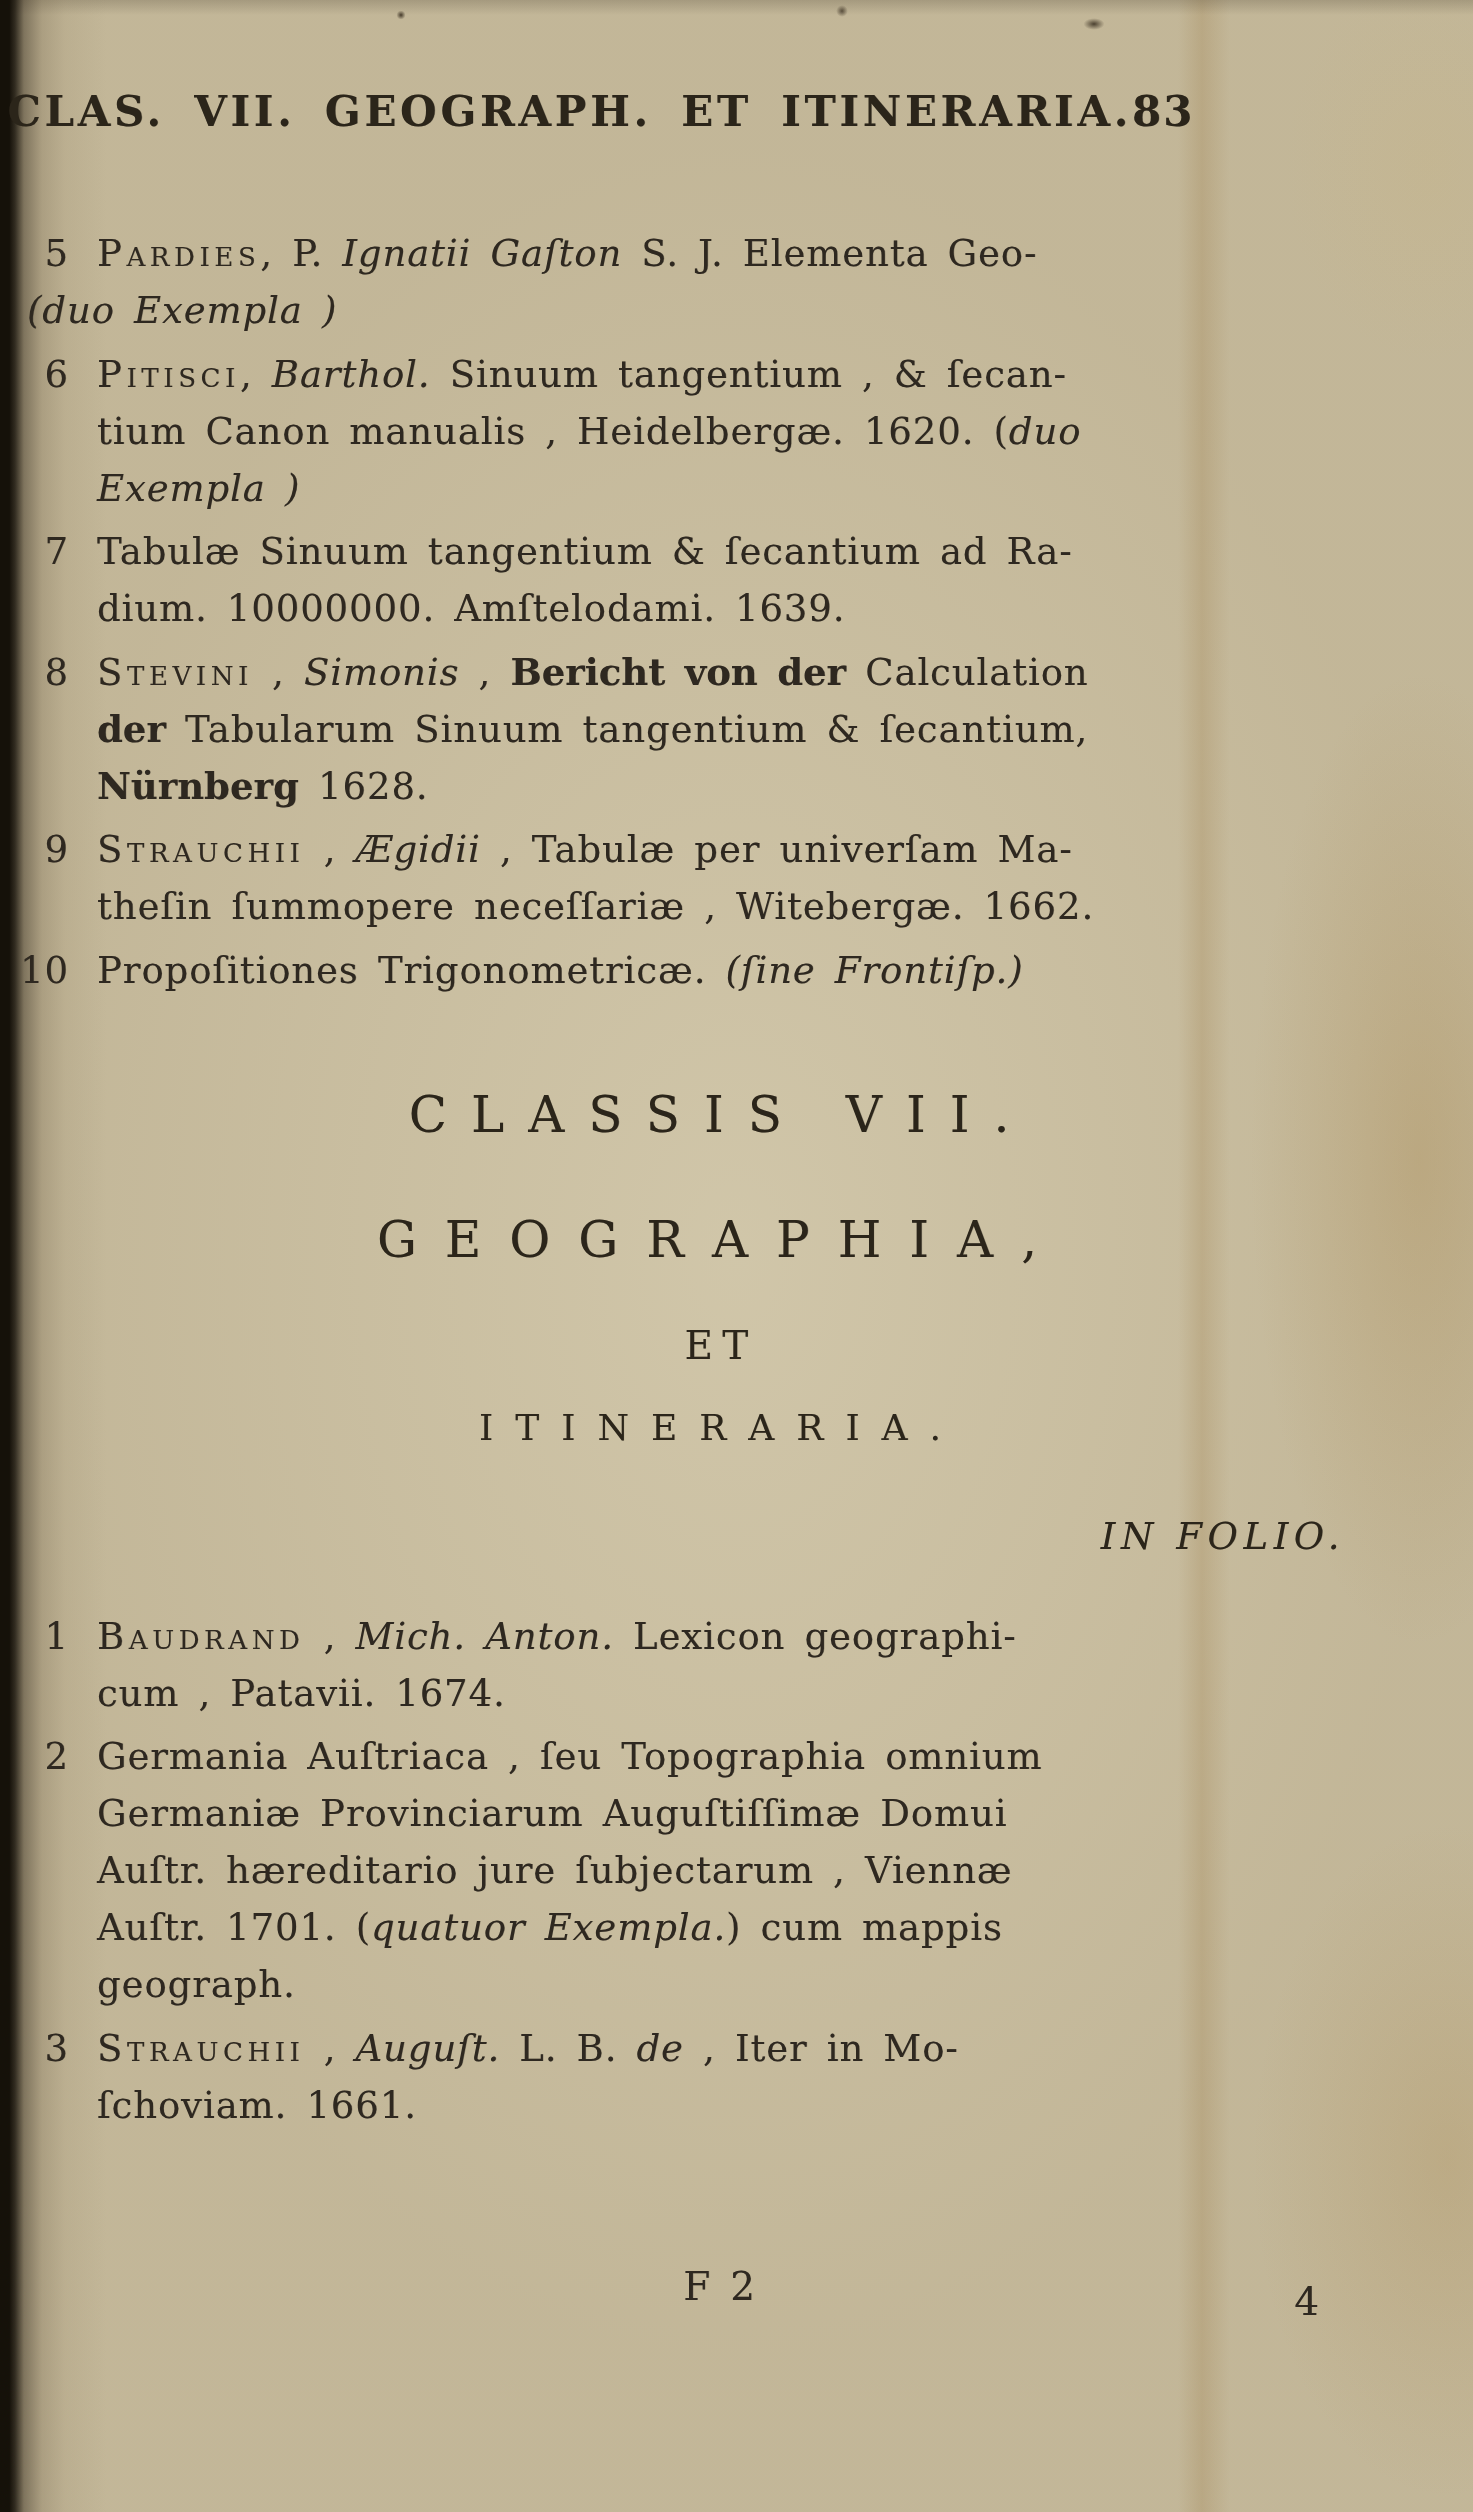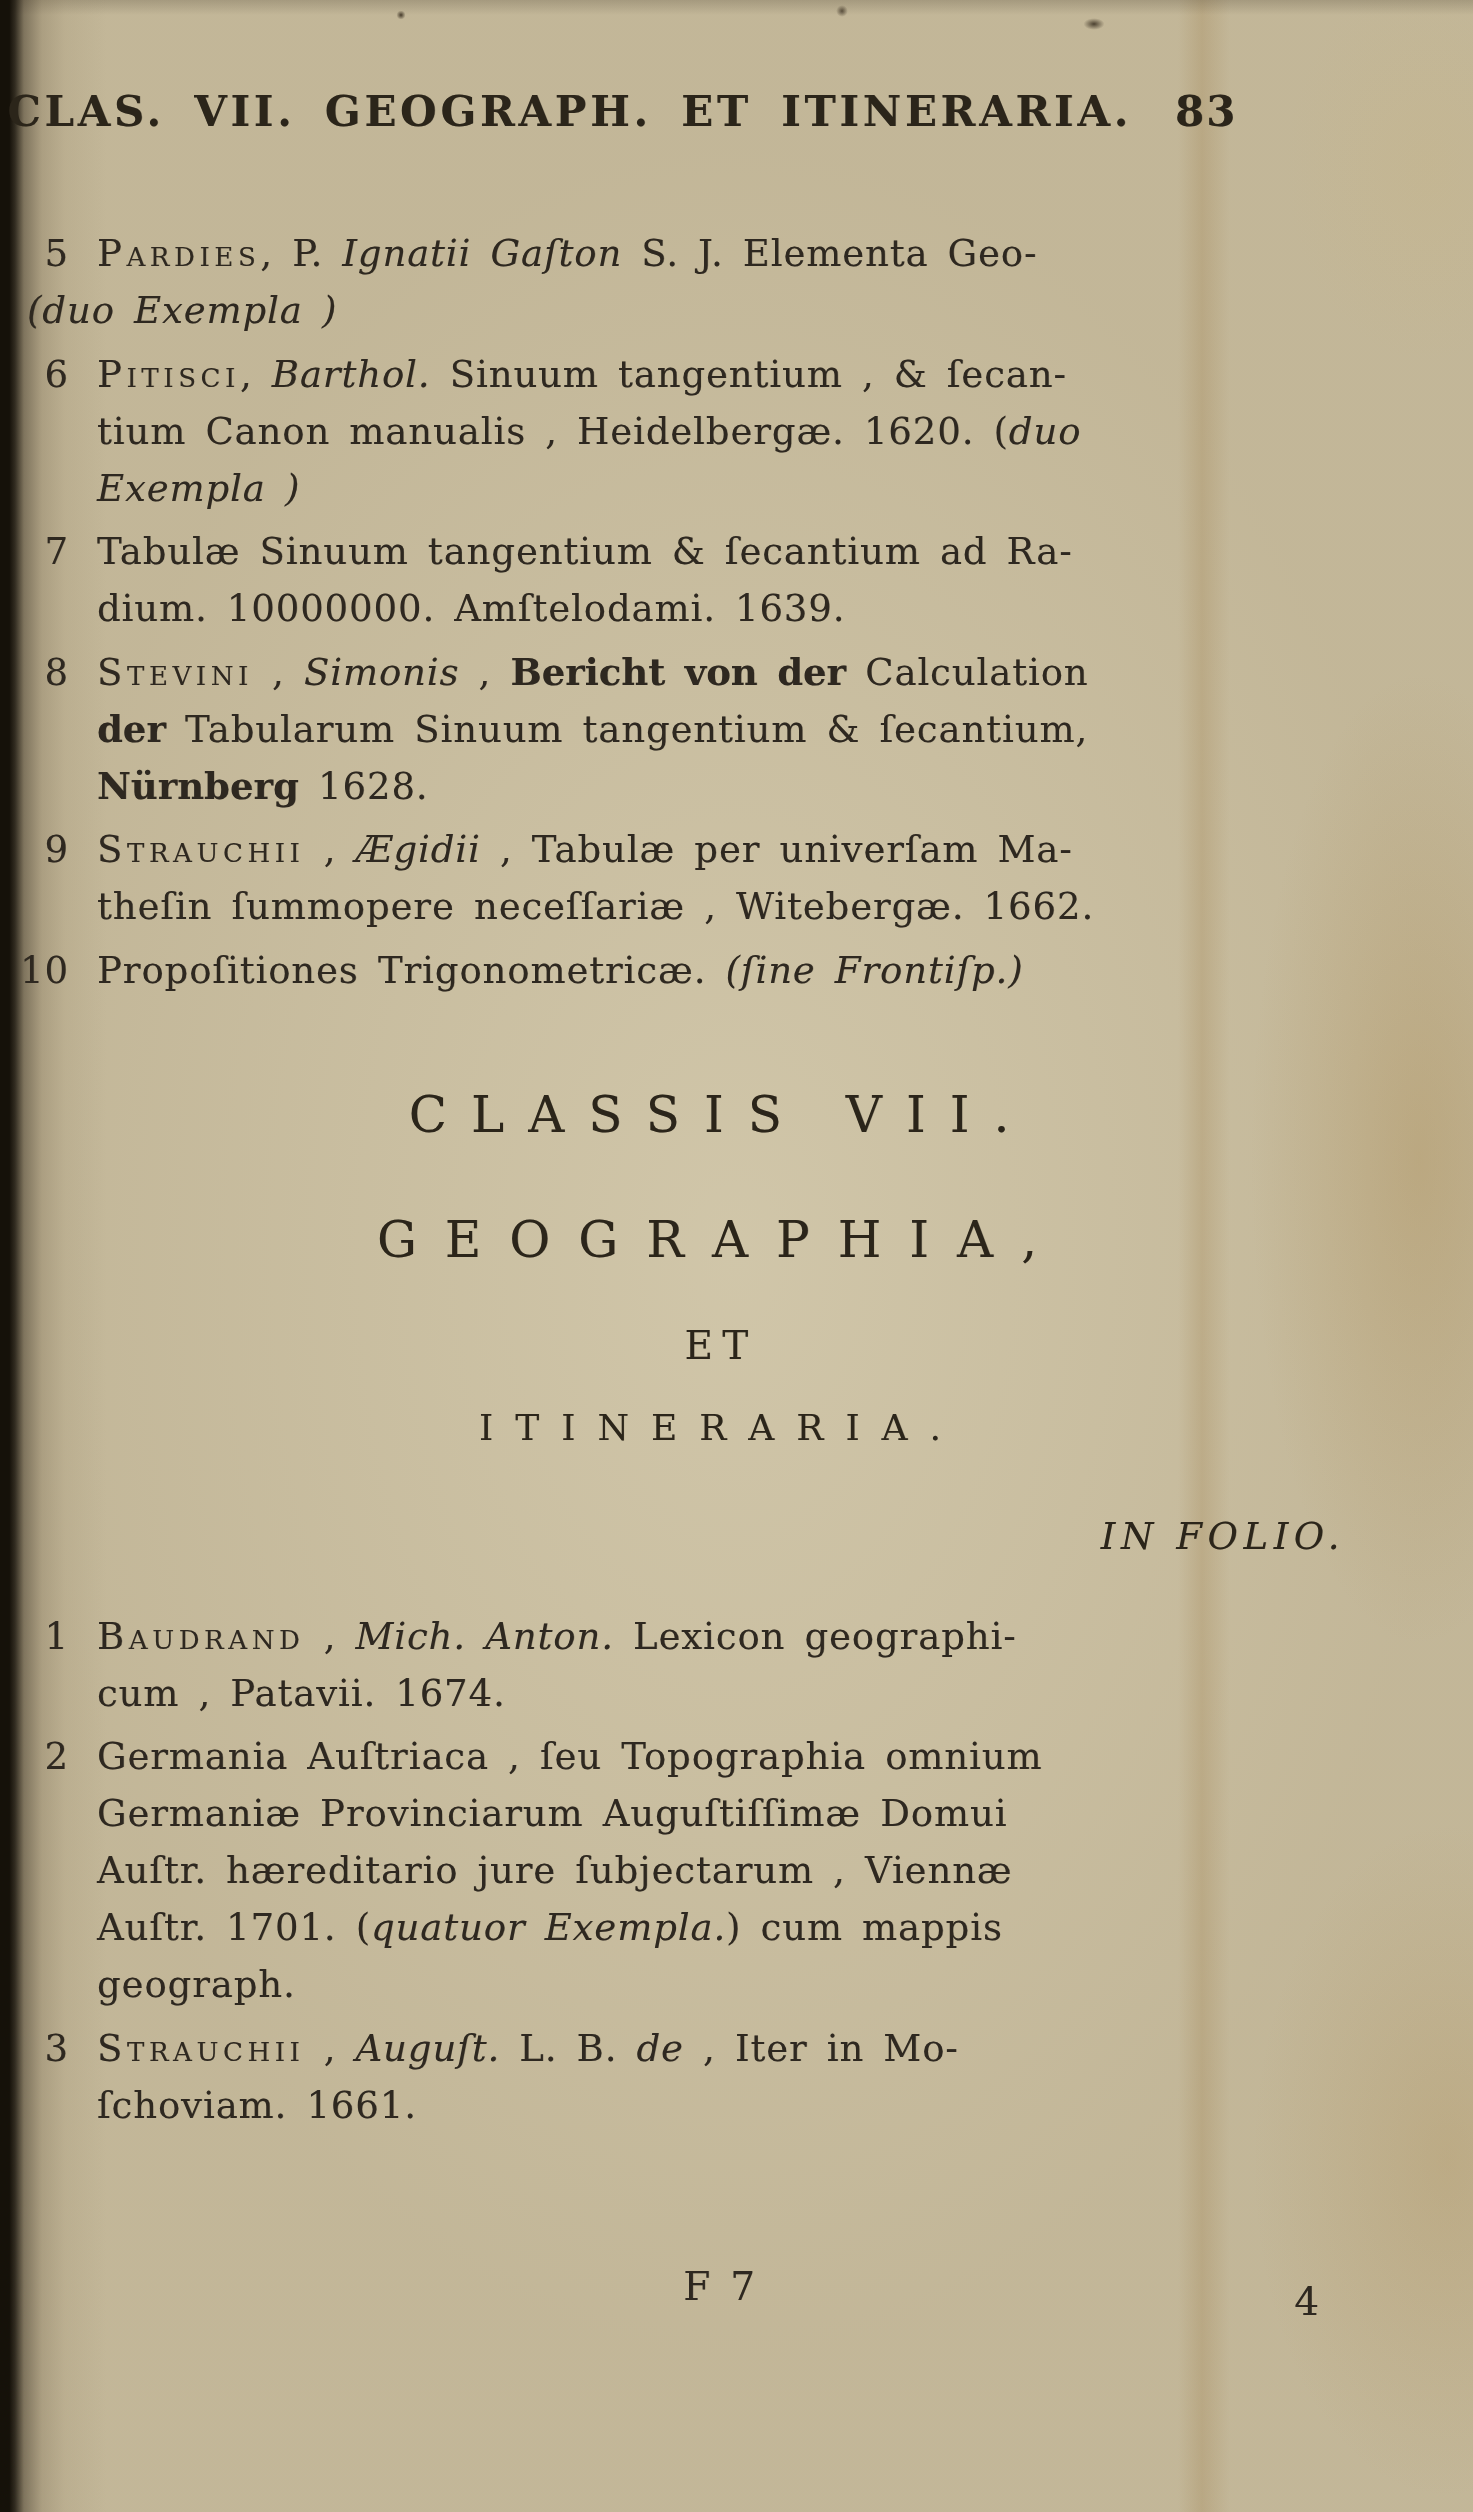--- a/index.html
+++ b/index.html
@@ -18,21 +18,21 @@
       radial-gradient(circle 8.3px at 842px 11px, rgba(45,35,22,0.7), rgba(45,35,22,0) 70%),
       radial-gradient(ellipse 15px 8.3px at 1094px 24px, rgba(45,35,22,0.8), rgba(45,35,22,0) 70%),
       linear-gradient(90deg, rgba(150,115,60,0) 1178px, rgba(150,115,60,0.22) 1202px, rgba(150,115,60,0) 1230px),
       radial-gradient(ellipse 241px 696px at 1419px 1159px, rgba(165,128,66,0.28), rgba(165,128,66,0) 70%),
       radial-gradient(ellipse 278px 482px at 1447px 2161px, rgba(165,128,66,0.22), rgba(165,128,66,0) 70%),
       radial-gradient(ellipse 204px 278px at 1428px 167px, rgba(200,180,130,0.25), rgba(165,128,66,0) 70%),
       radial-gradient(ellipse 835px 1298px at 736px 1252px, rgba(255,250,230,0.10), rgba(120,100,65,0.10) 85%);
     text-shadow:0.4px 0.4px 0.6px rgba(46,40,32,0.35);
   }
   .header{
-    display:flex;align-items:baseline;gap:43px;
+    display:flex;align-items:baseline;
     margin:87px 0 0 7.4px;
     font-size:42px;font-weight:bold;color:#2b251a;
     letter-spacing:3.7px;word-spacing:11px;white-space:nowrap;
   }
   .header-page{letter-spacing:1.9px;}
   .entries{margin-top:89px;font-size:37px;line-height:57px;letter-spacing:0.9px;word-spacing:6.5px;}
   .entries-bottom{margin-top:50px;}
   .entry{position:relative;margin:0 129px 6.5px 97px;}
   .num{
     position:absolute;right:100%;margin-right:28px;top:0;
@@ -122,18 +122,18 @@
         <div class="line cont"><span class="seg-n">geograph.</span></div>
       </div>
       <div class="entry">
         <span class="num">3</span>
         <div class="line first"><span class="seg-sc">Strauchii</span><span class="seg-n"> , </span><span class="seg-i">Auguſt.</span><span class="seg-n"> L. B. </span><span class="seg-i">de</span><span class="seg-n"> , Iter in Mo-</span></div>
         <div class="line cont"><span class="seg-n">ſchoviam. 1661.</span></div>
       </div>
     </div>
 
   <div class="footer">
-    <span class="sig">F 7</span>
+    <span class="sig">F 2</span>
     <span class="catch">4</span>
   </div>
 
 </div>
 
 
 </body></html>

